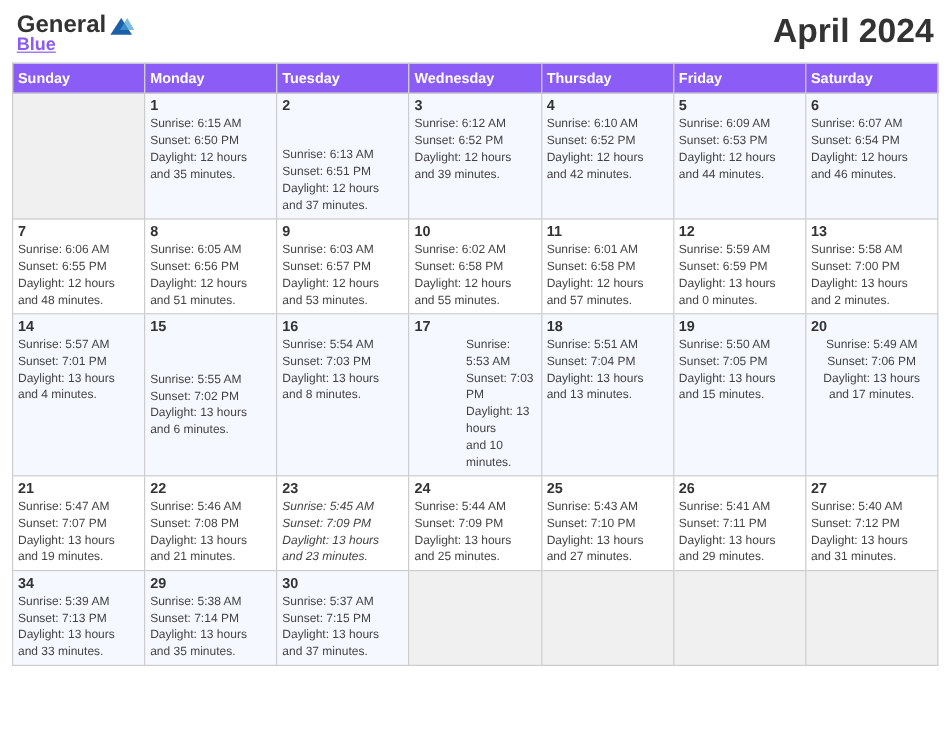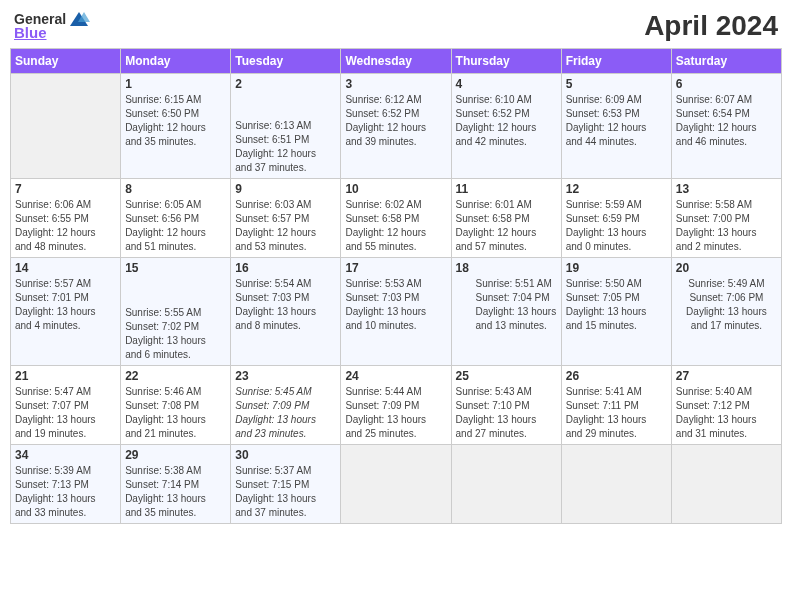--- a/index.html
+++ b/index.html
@@ -81,21 +81,21 @@
     .empty-cell {
       background: #f0f0f0 !important;
     }
   </style>
 </head>
 <body>
 
 <div class="header">
   <div class="logo">
     <div class="logo-row">
-      <span style="font-size:14px;font-weight:bold;color:#333;">General</span>
+      <span style="font-size:20px;font-weight:bold;color:#333;">General</span>
       <svg width="22" height="18" viewBox="0 0 22 18">
         <polygon points="11,2 20,16 2,16" fill="#1a5fa8"></polygon>
         <polygon points="16,2 22,12 10,12" fill="#4a9fd4" opacity="0.7"></polygon>
       </svg>
     </div>
     <span style="font-size:15px;font-weight:bold;color:#8b5cf6;margin-top:-4px;text-decoration:underline;">Blue</span>
   </div>
   <div class="title-section">
     <div class="month-title">April 2024</div>
   </div>
@@ -227,28 +227,28 @@
         </td>
         <td>
           <span class="day-number">16</span>
           <div class="cell-info" style="white-space: pre-line;">Sunrise: 5:54 AM
 Sunset: 7:03 PM
 Daylight: 13 hours
 and 8 minutes.</div>
         </td>
         <td>
           <span class="day-number">17</span>
-          <div class="cell-info" style="white-space: pre-line;">Sunrise: 5:53 AM
+          <div class="cell-info" style="white-space: pre-line; margin-left: 43px;">Sunrise: 5:53 AM
 Sunset: 7:03 PM
 Daylight: 13 hours
 and 10 minutes.</div>
         </td>
         <td>
           <span class="day-number">18</span>
-          <div class="cell-info" style="white-space: pre-line; margin-left: 20px;">Sunrise: 5:51 AM
+          <div class="cell-info" style="white-space: pre-line;">Sunrise: 5:51 AM
 Sunset: 7:04 PM
 Daylight: 13 hours
 and 13 minutes.</div>
         </td>
         <td>
           <span class="day-number">19</span>
           <div class="cell-info" style="white-space: pre-line;">Sunrise: 5:50 AM
 Sunset: 7:05 PM
 Daylight: 13 hours
 and 15 minutes.</div>

